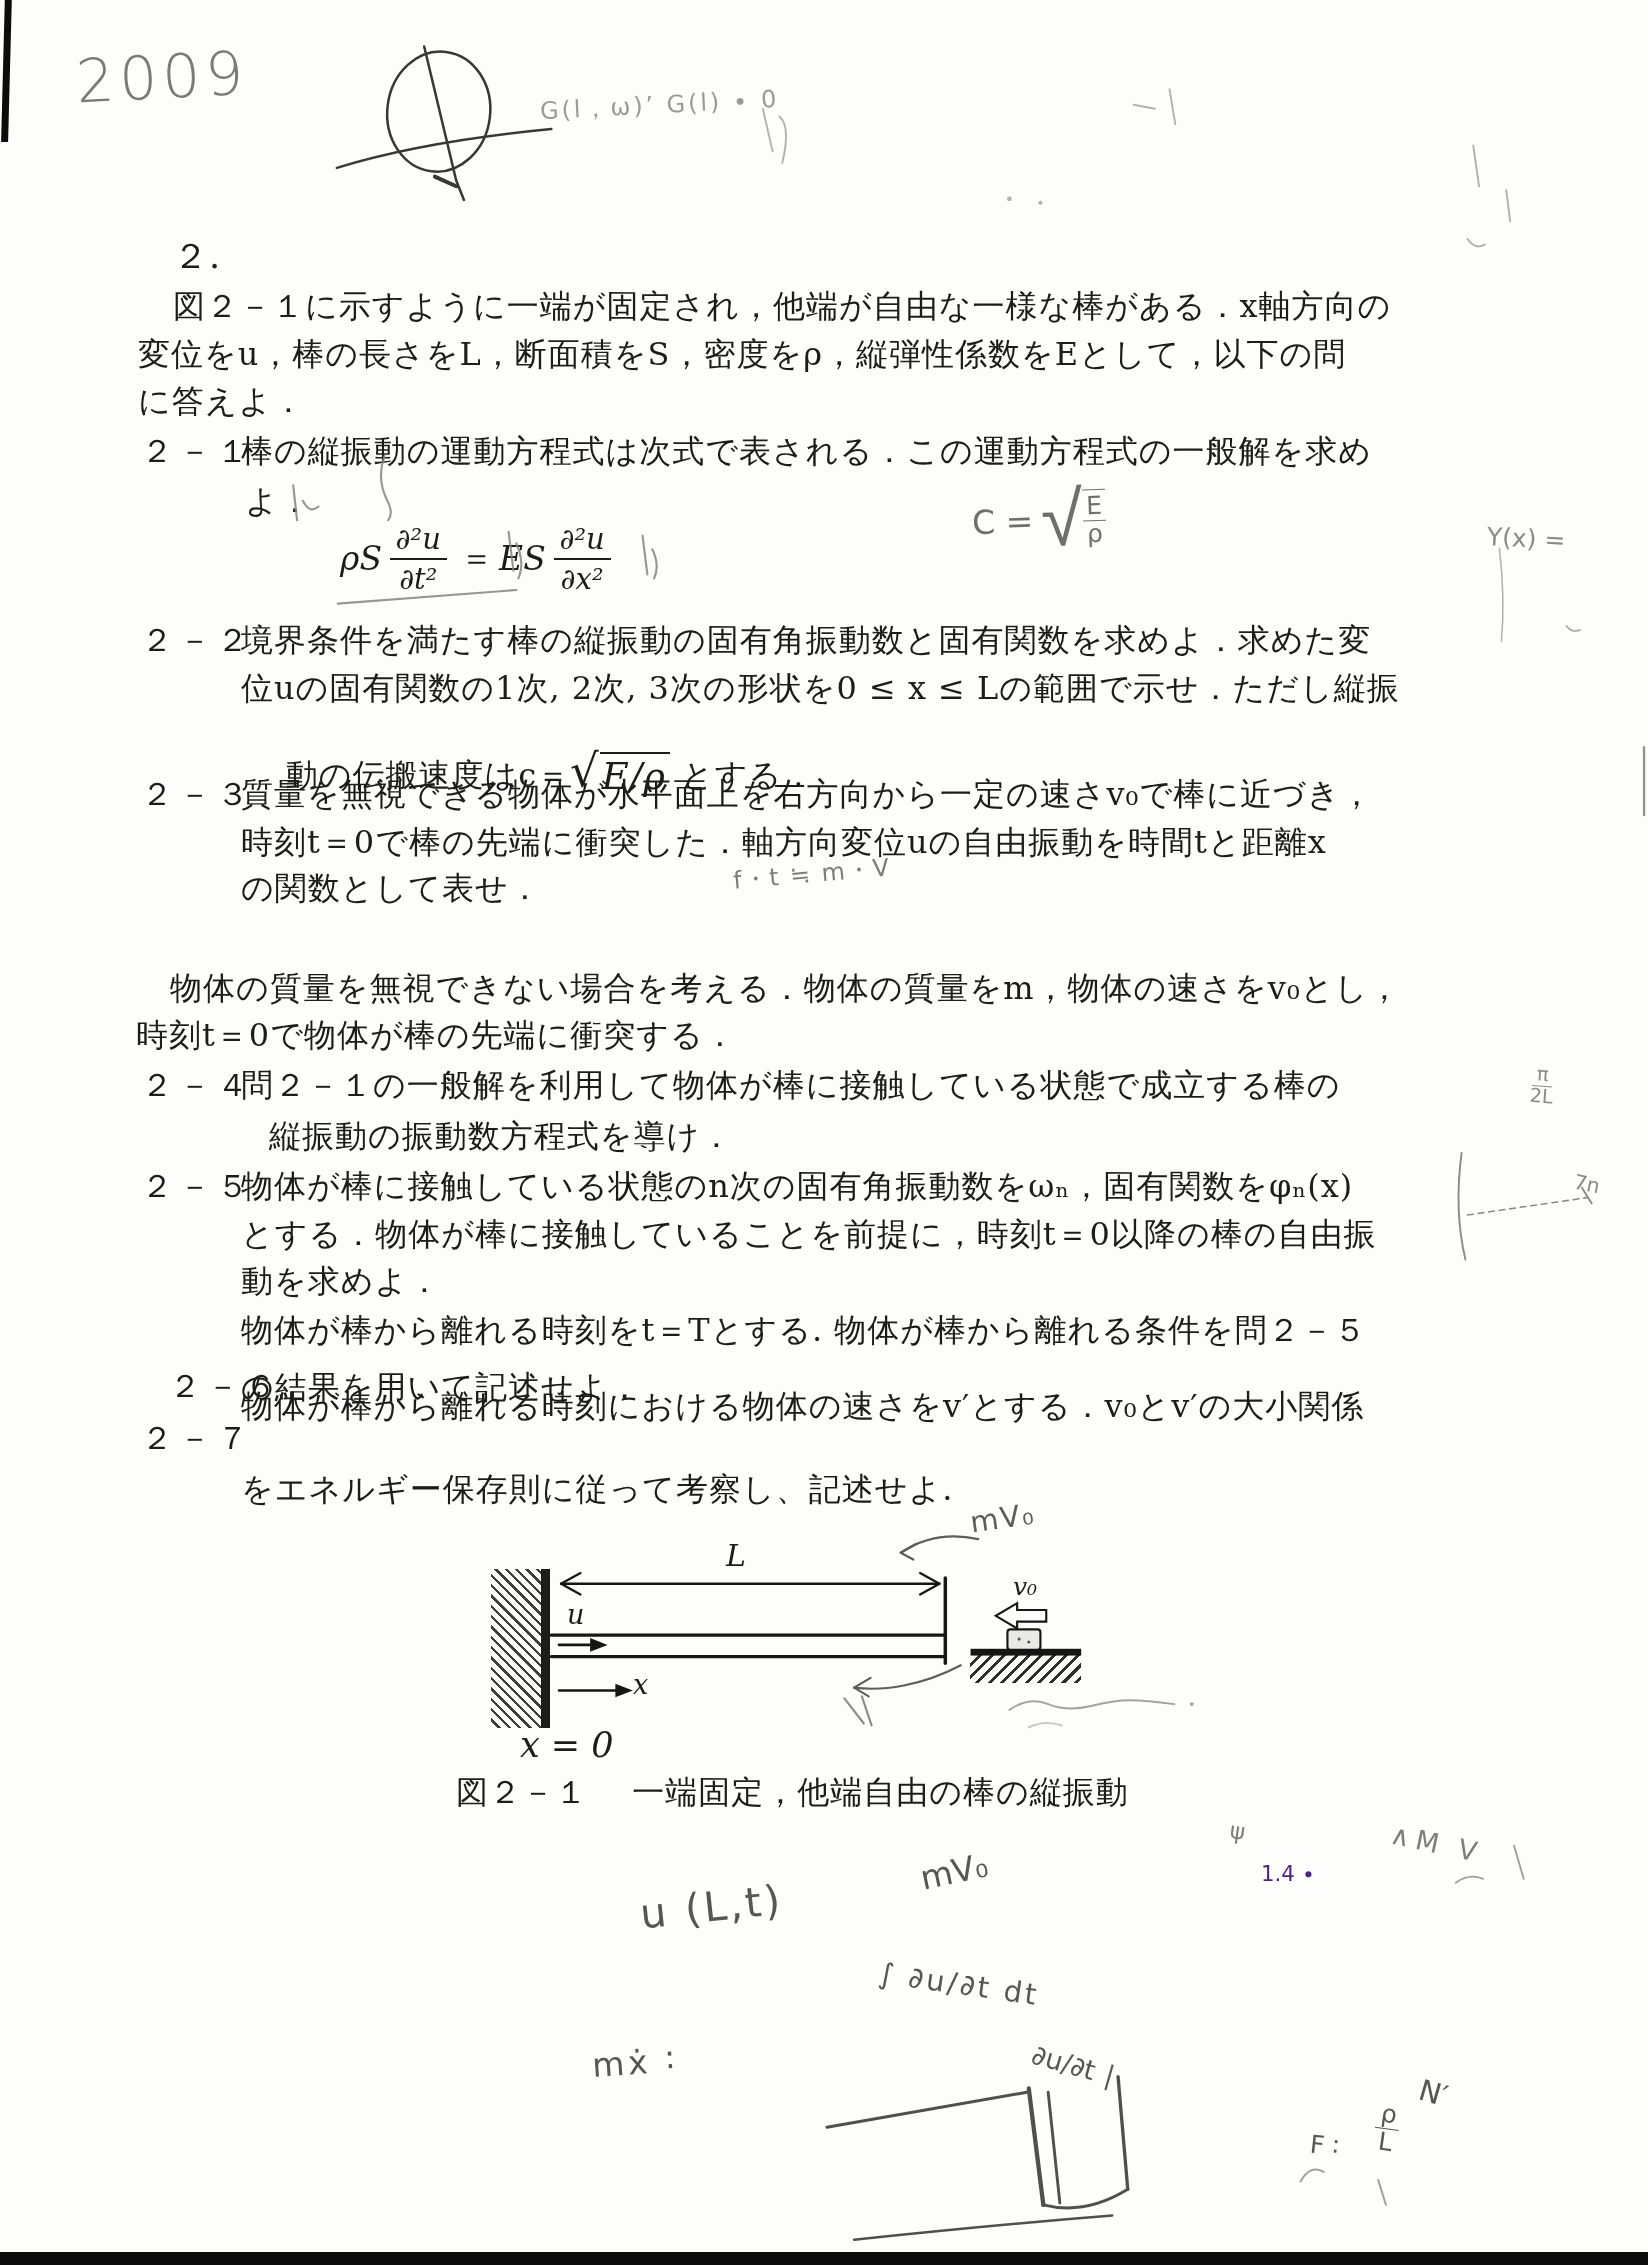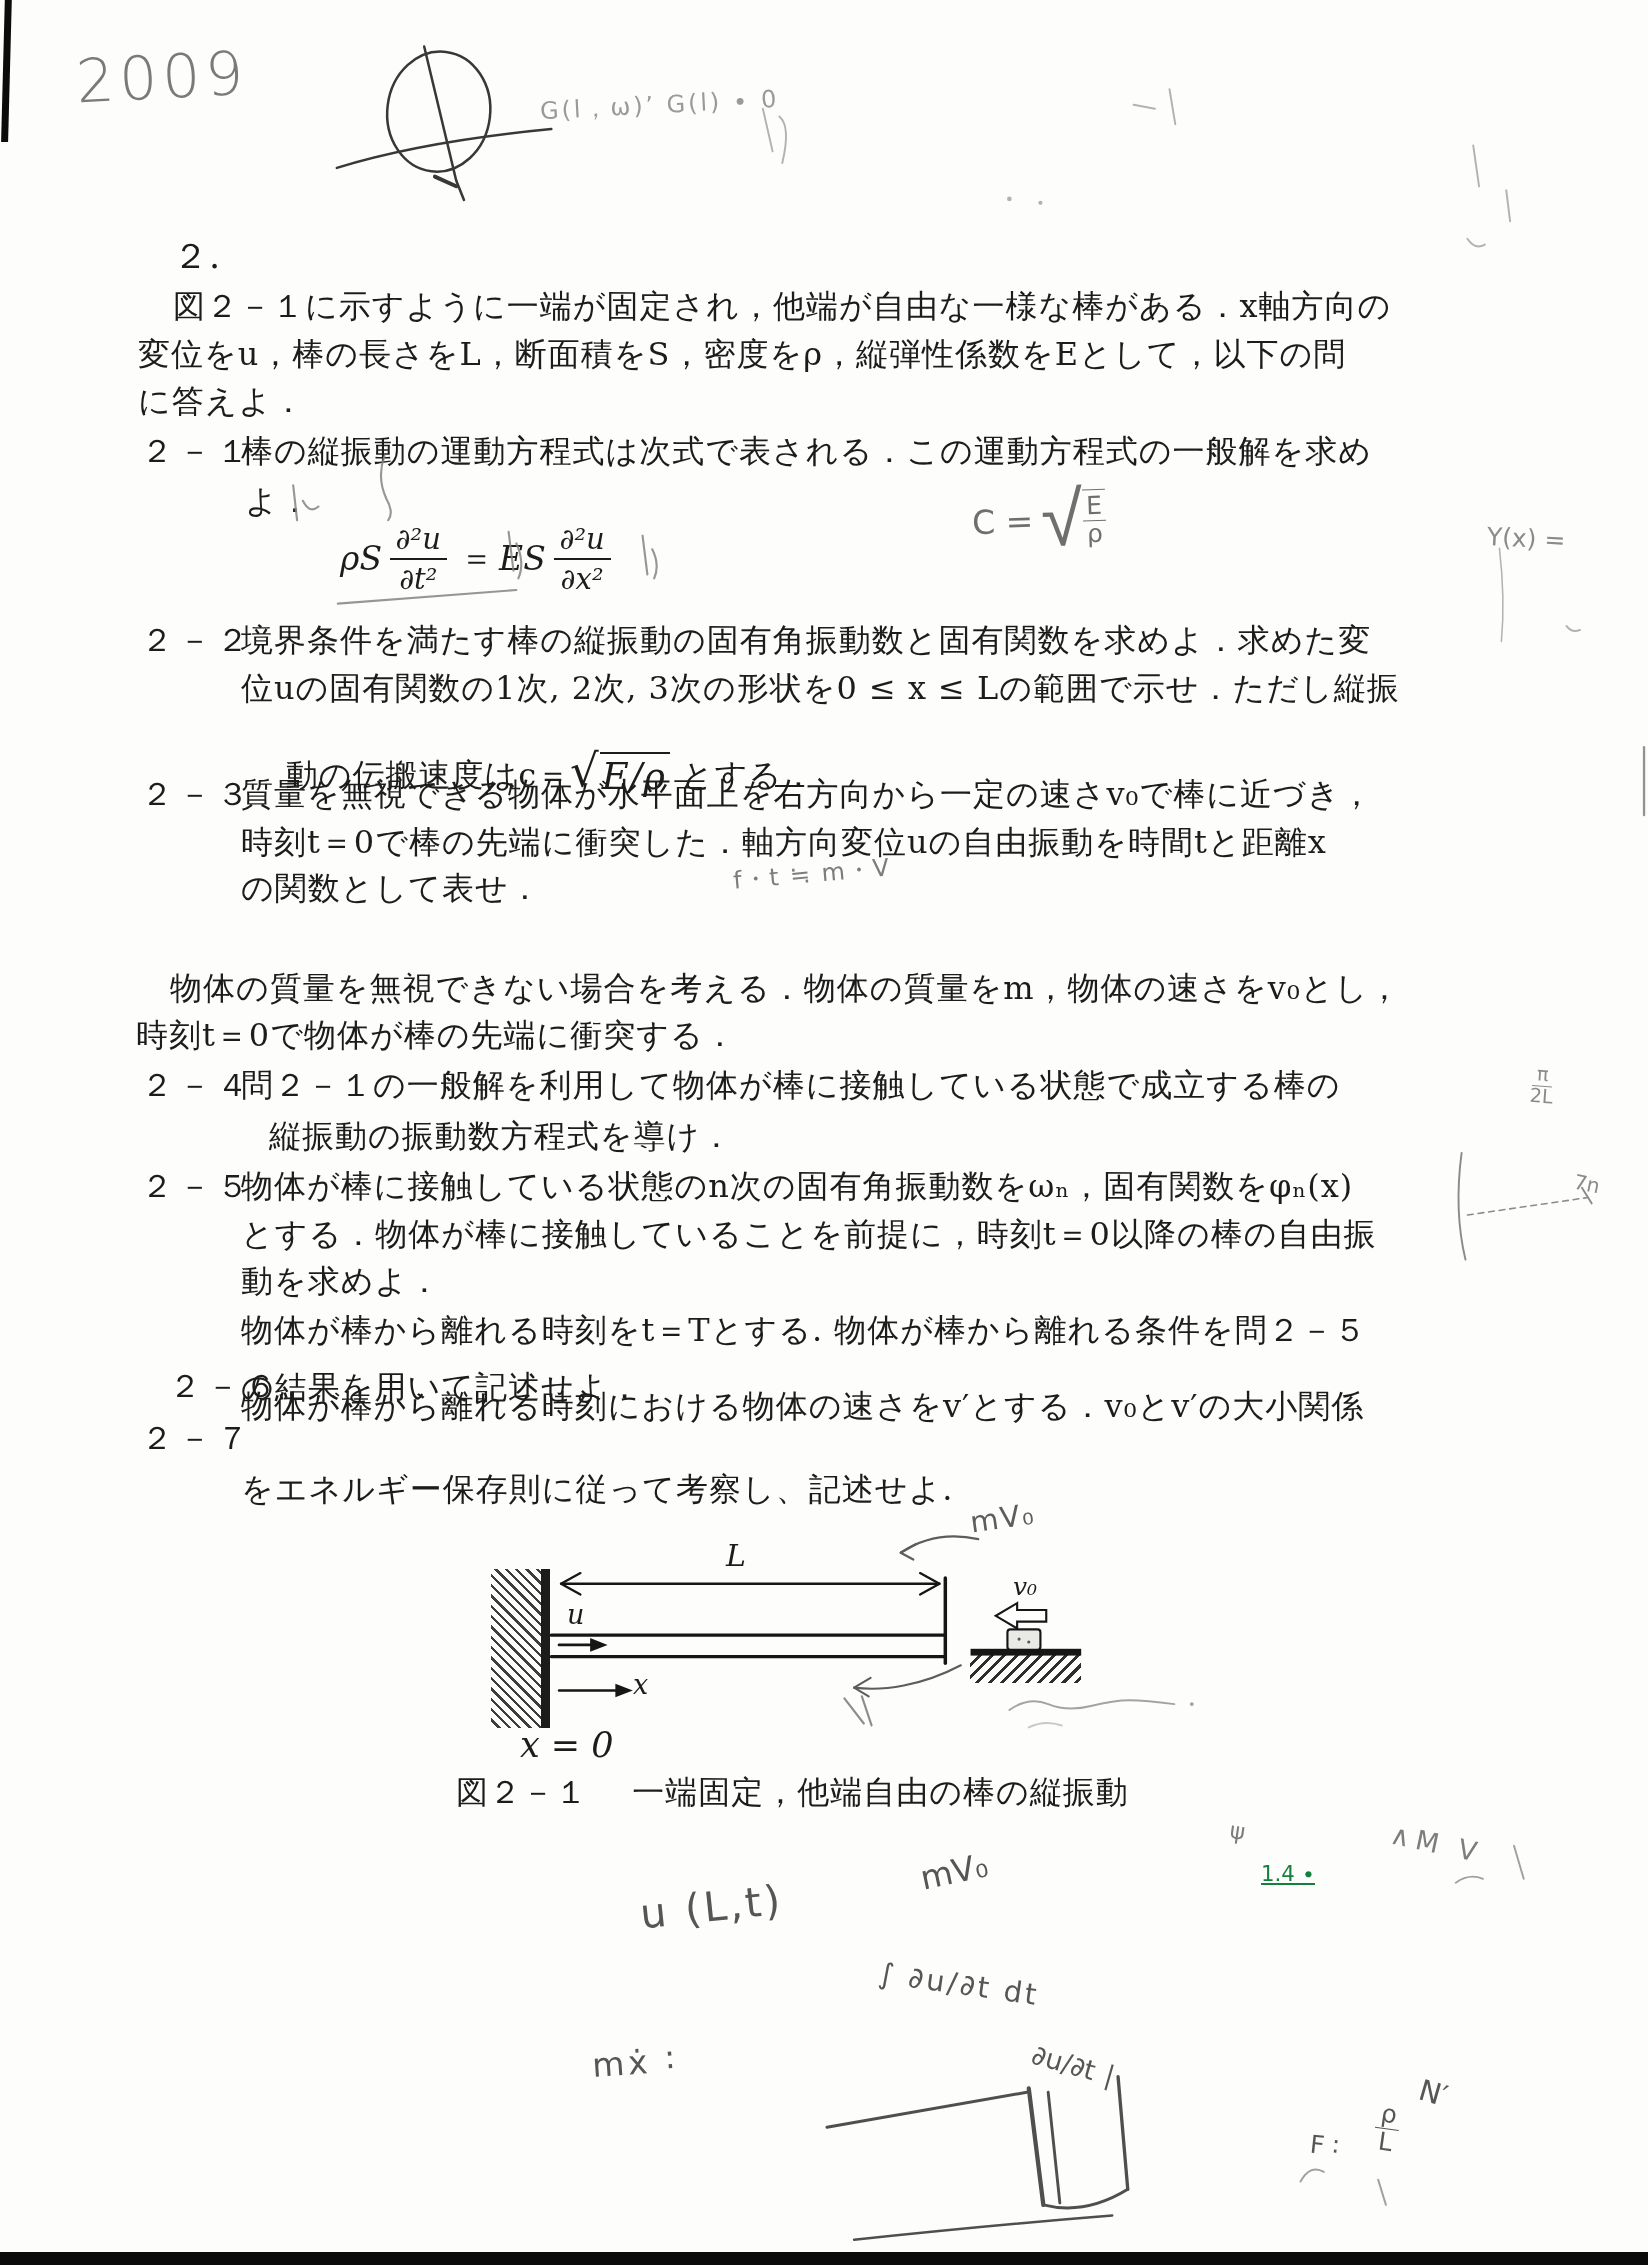--- a/index.html
+++ b/index.html
@@ -146,21 +146,21 @@
   <div class="hand" style="left:970px;top:1504px;font-size:29px;color:#5d5d5d;transform:rotate(-8deg);letter-spacing:1.9px;">mV₀</div>
 
   <div class="tl" style="left:456px;top:1774px;">図２－１　 一端固定，他端自由の棒の縦振動</div>
 
   <div class="hand" style="left:640px;top:1887px;font-size:41px;color:#565656;transform:rotate(-6deg);letter-spacing:2.9px;">u (L,t)</div>
   <div class="hand" style="left:920px;top:1855px;font-size:33px;color:#565656;transform:rotate(-12deg);">mV₀</div>
   <div class="hand" style="left:878px;top:1970px;font-size:29px;color:#565656;transform:rotate(8deg);letter-spacing:2.9px;">∫ ∂u/∂t dt</div>
   <div class="hand" style="left:1031px;top:2052px;font-size:27px;color:#565656;transform:rotate(16deg);">∂u/∂t ∣</div>
   <div class="hand" style="left:592px;top:2046px;font-size:33px;color:#565656;transform:rotate(-4deg);letter-spacing:3.9px;">mẋ ∶</div>
   <div class="hand" style="left:1230px;top:1820px;font-size:23px;color:#7d7d7d;transform:rotate(8deg);">ψ</div>
-  <div class="hand" style="left:1261px;top:1863px;font-size:21.3px;color:#15803d;text-decoration:underline;">1.4 ∙</div>
+  <div class="hand" style="left:1261px;top:1863px;font-size:21.3px;color:#4c1d95;">1.4 ∙</div>
   <div class="hand" style="left:1390px;top:1830px;font-size:27px;color:#7d7d7d;transform:rotate(12deg);letter-spacing:5.8px;">∧M V</div>
   <div class="hand" style="left:1310px;top:2133px;font-size:25px;color:#565656;transform:rotate(6deg);">F ∶</div>
   <div class="hand" style="left:1355px;top:2084px;transform:rotate(8deg);">
     <span class="vfrac" style="font-size:25px;color:#565656;">
       <span class="fn" style="border-color:#565656;">ρ</span>
       <span>L</span>
     </span>
   </div>
   <div class="hand" style="left:1419px;top:2079px;font-size:29px;color:#565656;transform:rotate(16deg);">N′</div>
 

